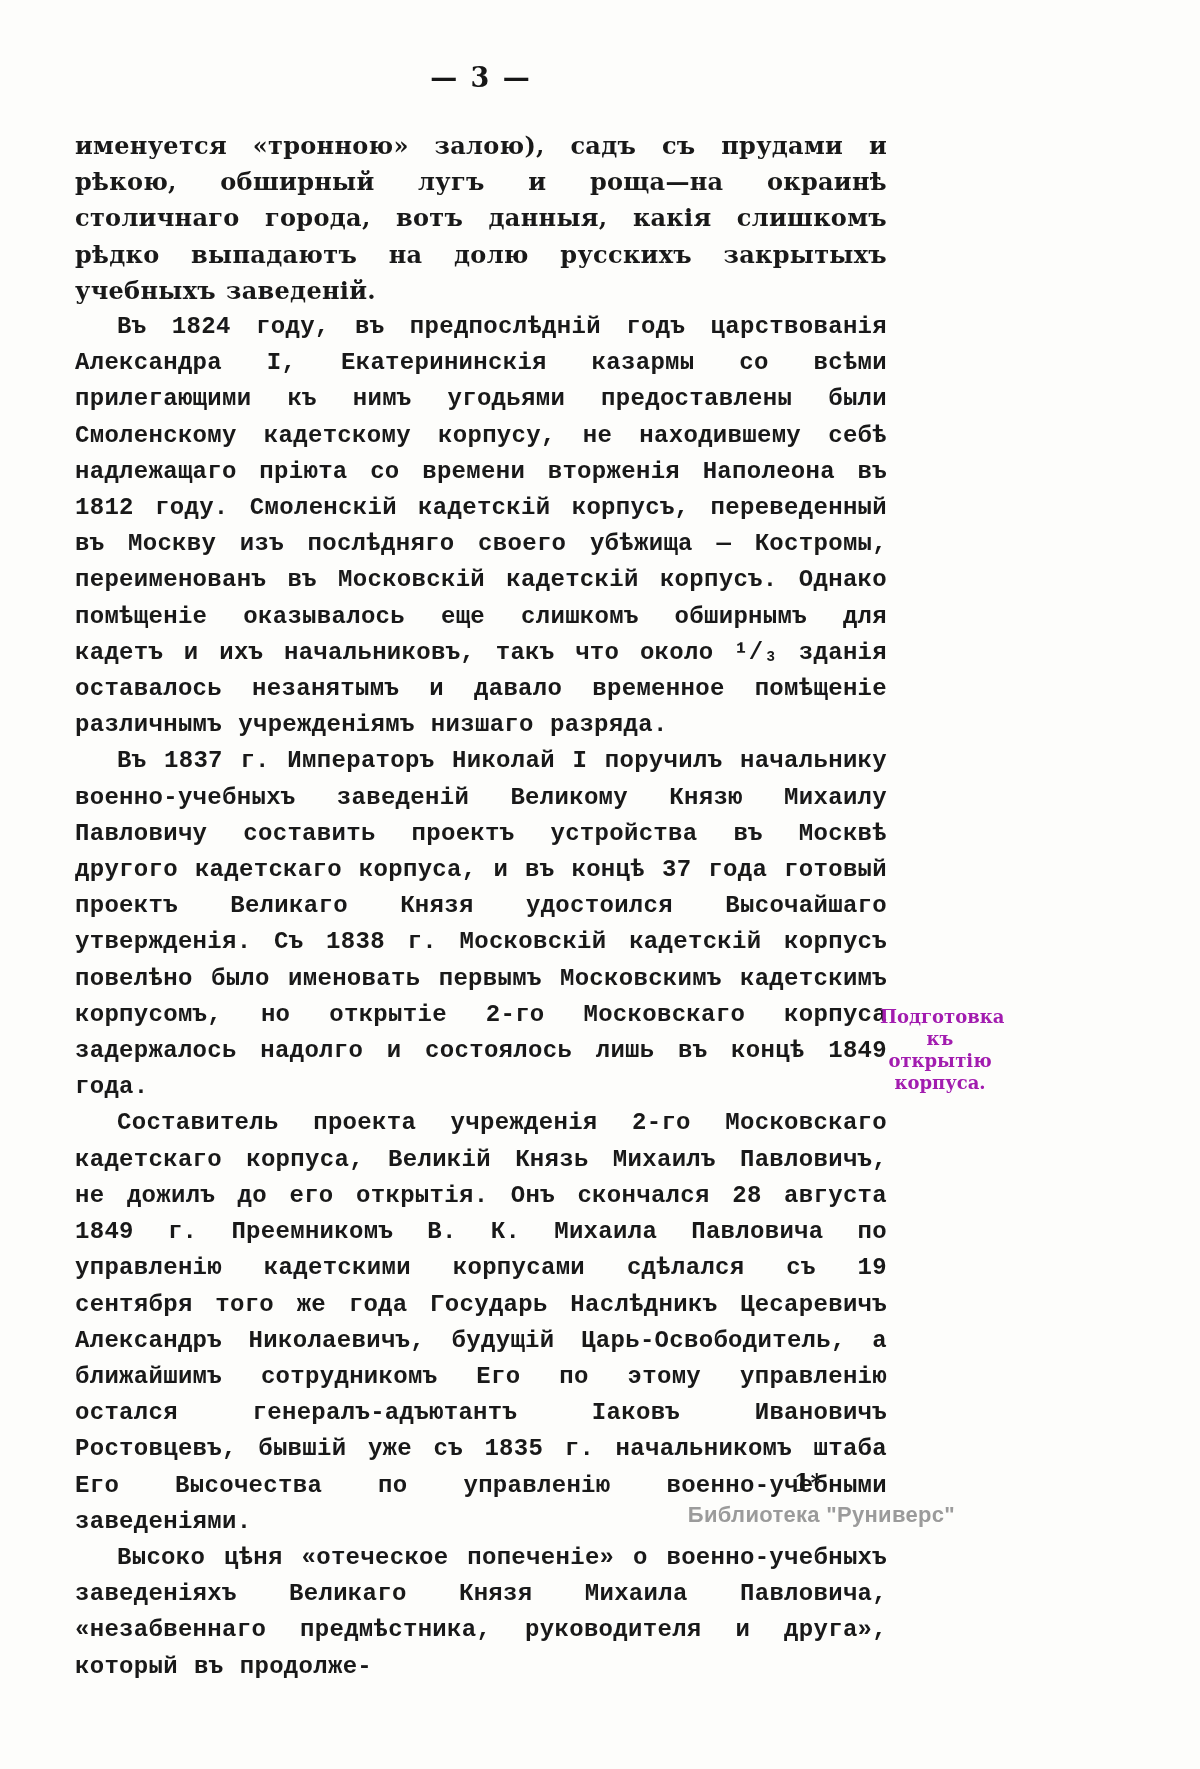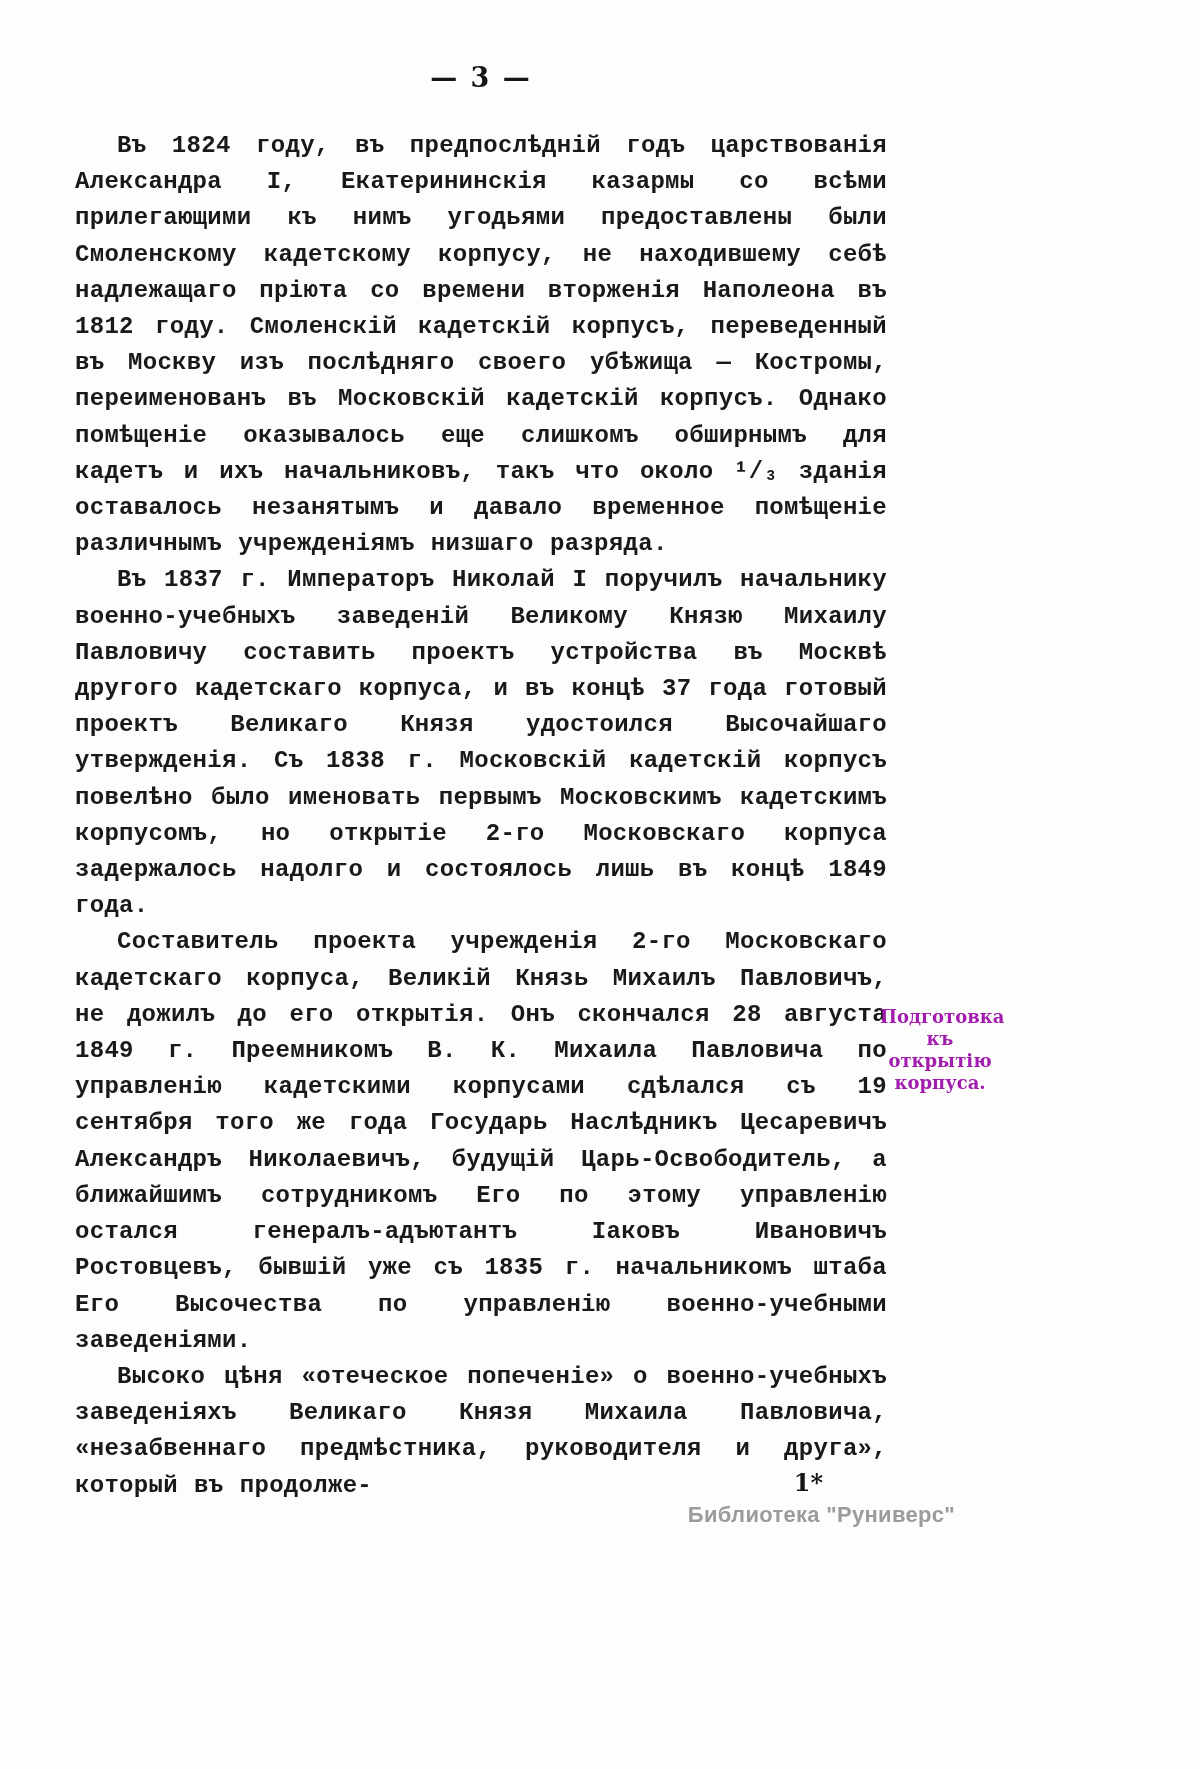--- a/index.html
+++ b/index.html
@@ -83,20 +83,21 @@
   }
 </style>
 </head>
 <body>
 
 <div class="page">
 
   <div class="page-number">— 3 —</div>
 
   <div class="text-block">
+    <p>именуется «тронною» залою), садъ съ прудами и рѣкою, обширный лугъ и роща—на окраинѣ столичнаго города, вотъ данныя, какія слишкомъ рѣдко выпадаютъ на долю русскихъ закрытыхъ учебныхъ заведеній.</p>
     <p class="indent">Въ 1824 году, въ предпослѣдній годъ царствованія Александра I, Екатерининскія казармы со всѣми прилегающими къ нимъ угодьями предоставлены были Смоленскому кадетскому корпусу, не находившему себѣ надлежащаго пріюта со времени вторженія Наполеона въ 1812 году. Смоленскій кадетскій корпусъ, переведенный въ Москву изъ послѣдняго своего убѣжища — Костромы, переименованъ въ Московскій кадетскій корпусъ. Однако помѣщеніе оказывалось еще слишкомъ обширнымъ для кадетъ и ихъ начальниковъ, такъ что около ¹/₃ зданія оставалось незанятымъ и давало временное помѣщеніе различнымъ учрежденіямъ низшаго разряда.</p>
     <p class="indent">Въ 1837 г. Императоръ Николай I поручилъ начальнику военно-учебныхъ заведеній Великому Князю Михаилу Павловичу составить проектъ устройства въ Москвѣ другого кадетскаго корпуса, и въ концѣ 37 года готовый проектъ Великаго Князя удостоился Высочайшаго утвержденія. Съ 1838 г. Московскій кадетскій корпусъ повелѣно было именовать первымъ Московскимъ кадетскимъ корпусомъ, но открытіе 2-го Московскаго корпуса задержалось надолго и состоялось лишь въ концѣ 1849 года.</p>
     <p class="indent">Составитель проекта учрежденія 2-го Московскаго кадетскаго корпуса, Великій Князь Михаилъ Павловичъ, не дожилъ до его открытія. Онъ скончался 28 августа 1849 г. Преемникомъ В. К. Михаила Павловича по управленію кадетскими корпусами сдѣлался съ 19 сентября того же года Государь Наслѣдникъ Цесаревичъ Александръ Николаевичъ, будущій Царь-Освободитель, а ближайшимъ сотрудникомъ Его по этому управленію остался генералъ-адъютантъ Іаковъ Ивановичъ Ростовцевъ, бывшій уже съ 1835 г. начальникомъ штаба Его Высочества по управленію военно-учебными заведеніями.</p>
     <p class="indent">Высоко цѣня «отеческое попеченіе» о военно-учебныхъ заведеніяхъ Великаго Князя Михаила Павловича, «незабвеннаго предмѣстника, руководителя и друга», который въ продолже-</p>
   </div>
 
   <div class="margin-note">Подготовка къ открытію корпуса.</div>
 
   <div class="signature-mark">1*</div>
 

